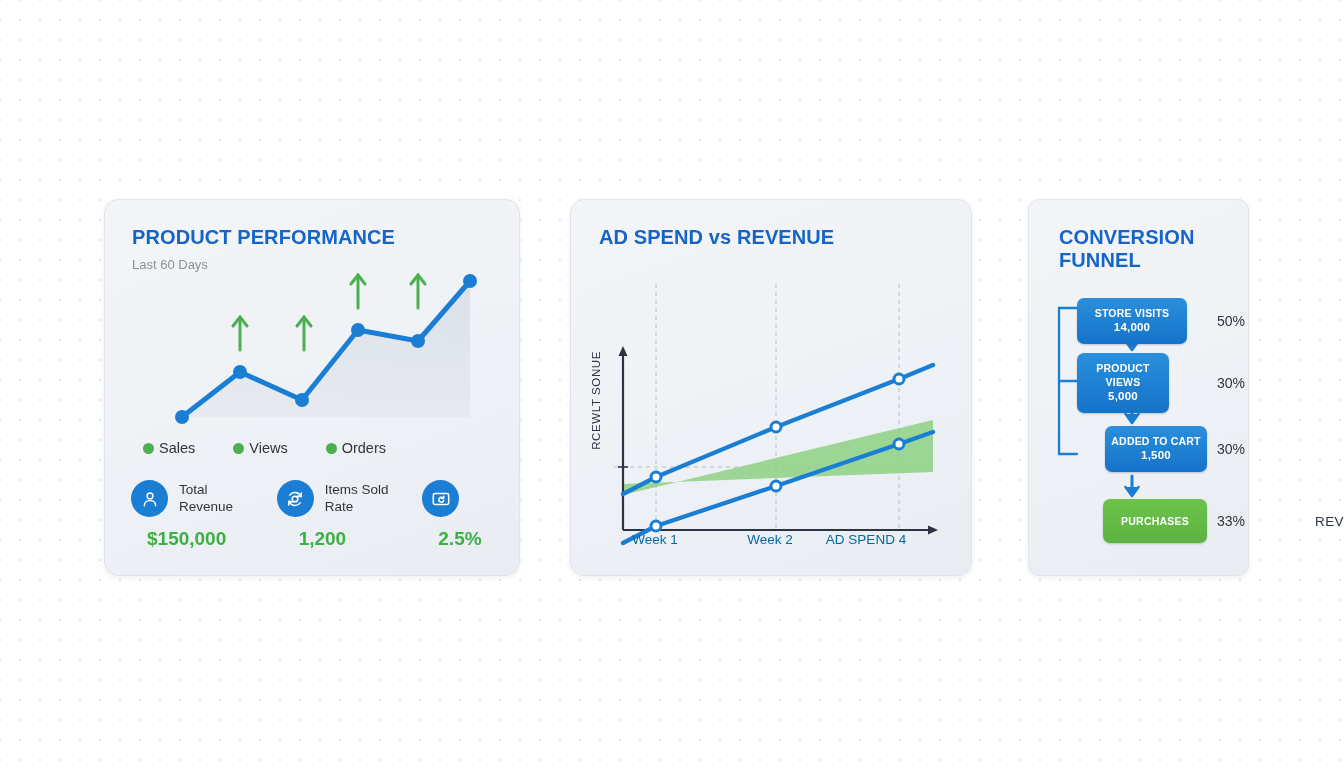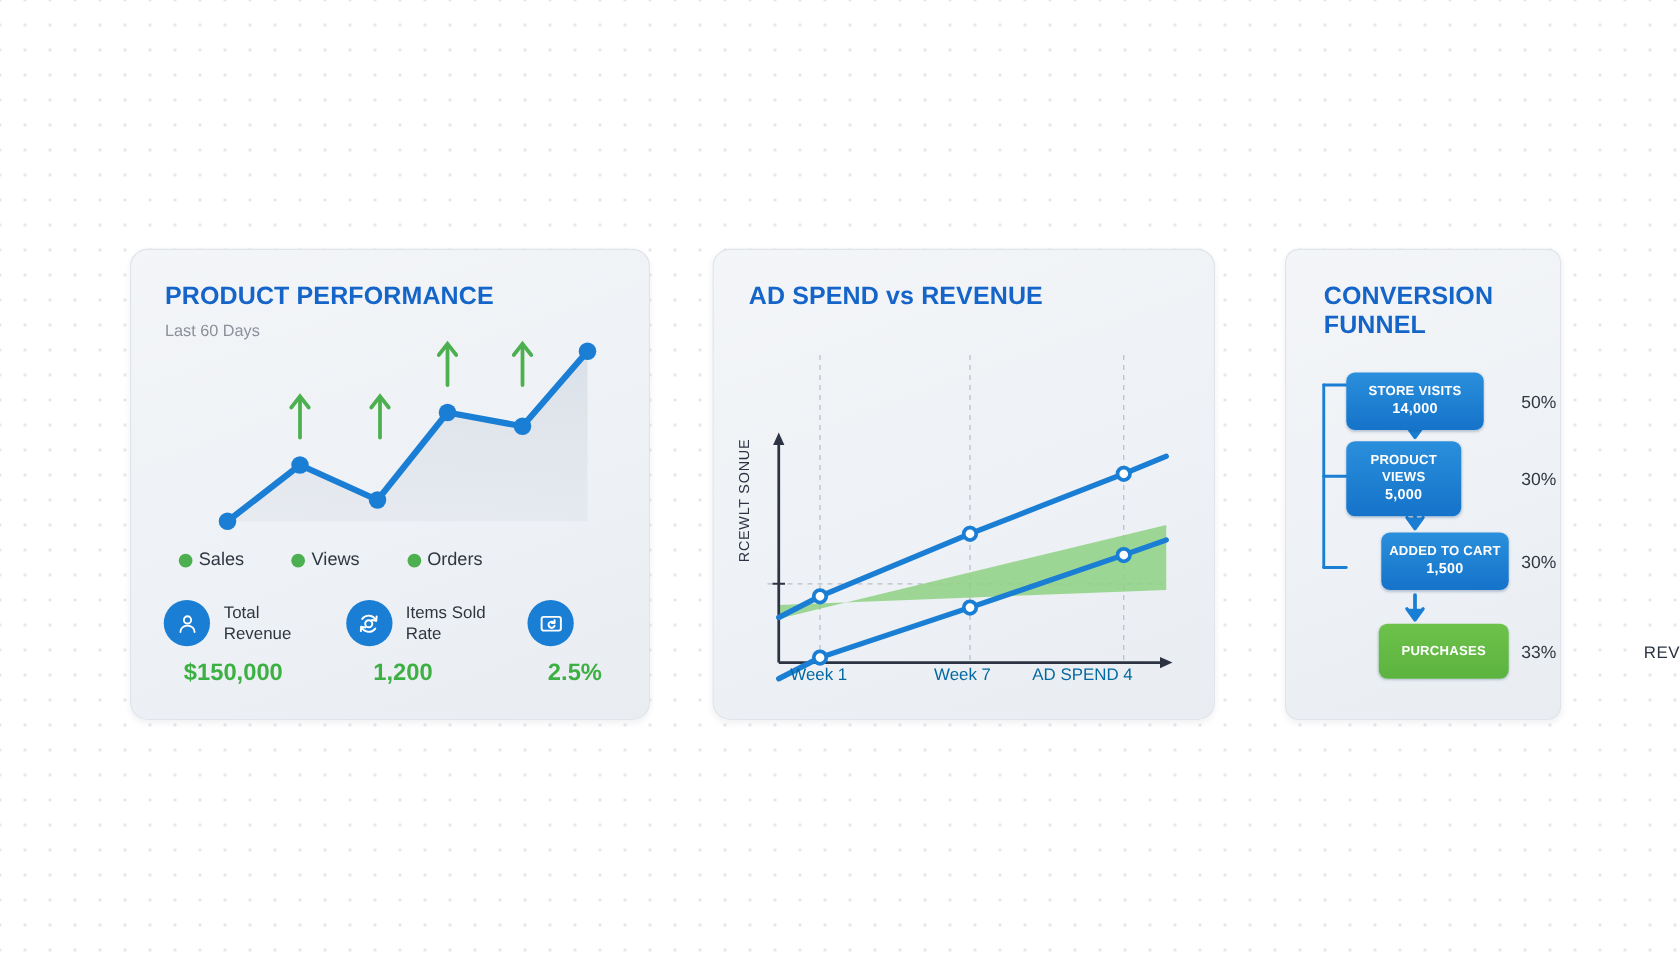--- a/index.html
+++ b/index.html
@@ -277,21 +277,21 @@
       <circle cx="328" cy="186" r="5"></circle>
     </g>
   </svg>
 
   <div class="series-label">REVENUE</div>
 
 </div>
 
 <div class="y-axis-label">RCEWLT SONUE</div>
 <div class="x-tick-label xt1">Week 1</div>
-<div class="x-tick-label xt2">Week 7</div>
+<div class="x-tick-label xt2">Week 2</div>
 <div class="x-tick-label xt3">AD SPEND 4</div>
 
 <div class="card" id="card-funnel">
 
   <div class="card-title">CONVERSION FUNNEL</div>
 
   <div class="funnel-area">
 
     <svg class="funnel-svg" viewBox="0 0 221 290">
 

